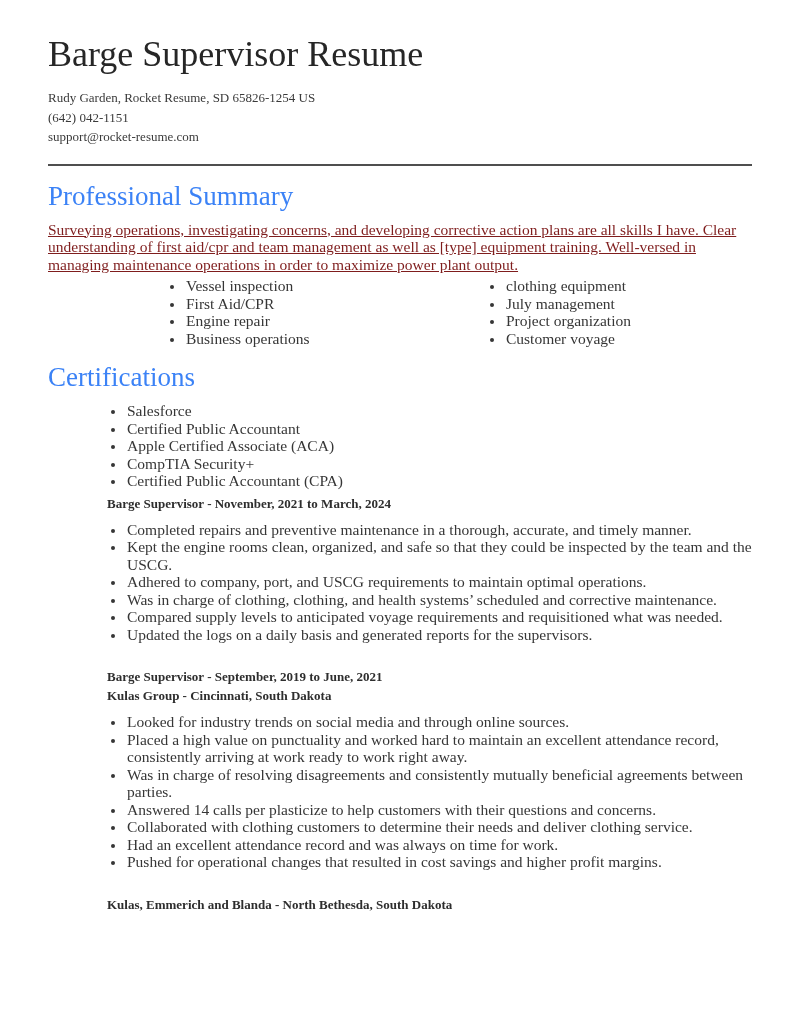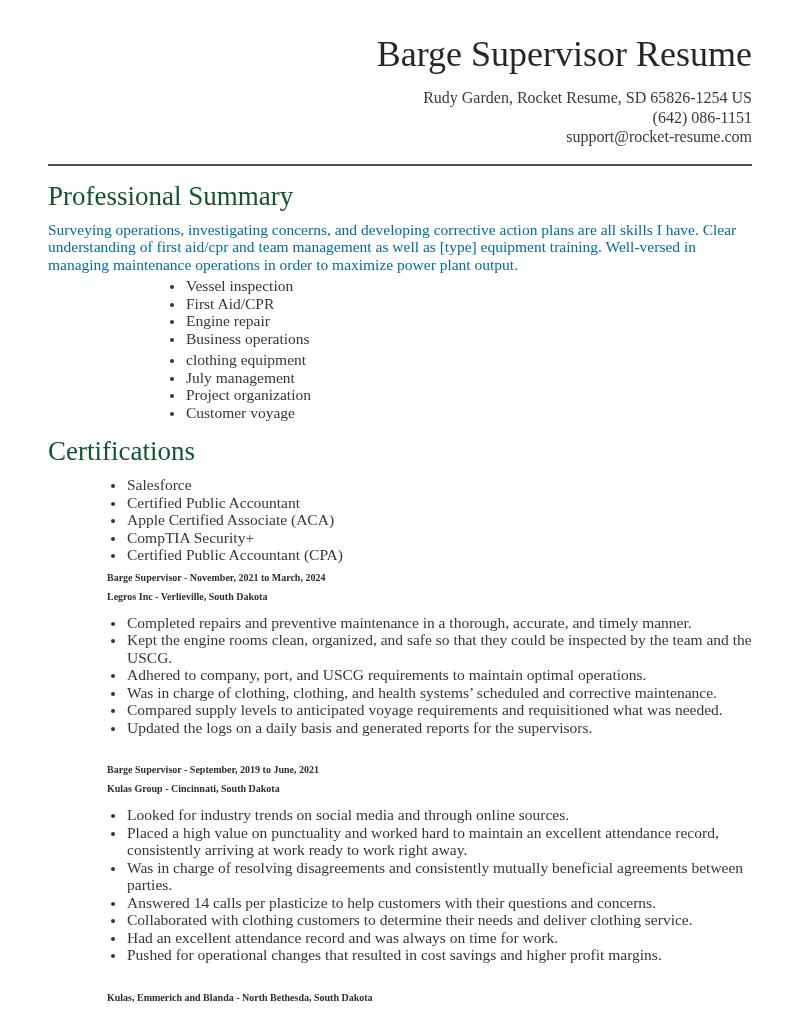--- a/index.html
+++ b/index.html
@@ -13,97 +13,98 @@
     height: 1035px;
     overflow: hidden;
     font-family: "Liberation Serif", "DejaVu Serif", serif;
     color: #363636;
   }
   .page {
     padding: 33px 48px 0 48px;
   }
 
   
-  .resume-header { text-align: right; }
+  .resume-header { text-align: left; }
   .resume-title {
     font-size: 36px;
     line-height: 42px;
     font-weight: 400;
     color: #262626;
     margin: 0 0 13px 0;
   }
   .contact-line {
-    font-size: 16px;
+    font-size: 13px;
     line-height: 19.5px;
     color: #3a3a3a;
   }
   .header-divider {
     border: none;
     border-top: 2px solid #4f4f4f;
     margin: 17px 0 0 0;
   }
 
   
   .section-heading {
     font-size: 27px;
     line-height: 31px;
     font-weight: 400;
-    color: #14532d;
+    color: #3b82f6;
     margin: 15px 0 9px 0;
   }
   .indent { margin-left: 59px; }
 
   .summary-text {
     margin: 0;
     font-size: 15.5px;
     line-height: 17.5px;
-    color: #0369a1;
+    color: #7f1d1d;
+    text-decoration: underline;
   }
 
   ul.bullet-list {
     list-style: disc;
     margin: 8px 0 0 0;
     padding: 0 0 0 78px;
     font-size: 15.5px;
     line-height: 17.5px;
   }
   ul.bullet-list li { padding-left: 1px; }
   ul.bullet-list li::marker { color: #363636; font-size: 13px; }
 
   
-  .skills-columns { display: flex; flex-direction: column; }
+  .skills-columns { display: flex; }
   .skills-columns ul.bullet-list {
     margin-top: 4px;
     width: 320px;
     flex: 0 0 auto;
   }
   .skills-columns ul.bullet-list.col-right { width: auto; padding-left: 78px; }
 
   ul.bullet-list.cert-list { }
 
   
   .job { margin-top: 24px; }
   .job-heading {
     margin-left: 59px;
     font-weight: 700;
     color: #2e2e2e;
-    font-size: 10px;
+    font-size: 13px;
     line-height: 19px;
   }
 </style>
 </head>
 <body>
 
 <div class="page">
 
   <header class="resume-header">
     <h1 class="resume-title">Barge Supervisor Resume</h1>
     <div>
       <div class="contact-line">Rudy Garden, Rocket Resume, SD 65826-1254 US</div>
-      <div class="contact-line">(642) 086-1151</div>
+      <div class="contact-line">(642) 042-1151</div>
       <div class="contact-line">support@rocket-resume.com</div>
     </div>
   </header>
 
   <hr class="header-divider">
 
   <section>
     <h2 class="section-heading">Professional Summary</h2>
     <p class="summary-text indent">Surveying operations, investigating concerns, and developing corrective action plans are all skills I have. Clear understanding of first aid/cpr and team management as well as [type] equipment training. Well-versed in managing maintenance operations in order to maximize power plant output.</p>
   </section>
@@ -133,21 +134,20 @@
       <li>Apple Certified Associate (ACA)</li>
       <li>CompTIA Security+</li>
       <li>Certified Public Accountant (CPA)</li>
     </ul>
   </section>
 
   <section>
 
     <div class="job" style="margin-top:4px;">
       <div class="job-heading">Barge Supervisor - November, 2021 to March, 2024</div>
-      <div class="job-heading">Legros Inc - Verlieville, South Dakota</div>
       <ul class="bullet-list">
         <li>Completed repairs and preventive maintenance in a thorough, accurate, and timely manner.</li>
         <li>Kept the engine rooms clean, organized, and safe so that they could be inspected by the team and the USCG.</li>
         <li>Adhered to company, port, and USCG requirements to maintain optimal operations.</li>
         <li>Was in charge of clothing, clothing, and health systems’ scheduled and corrective maintenance.</li>
         <li>Compared supply levels to anticipated voyage requirements and requisitioned what was needed.</li>
         <li>Updated the logs on a daily basis and generated reports for the supervisors.</li>
       </ul>
     </div>
 

